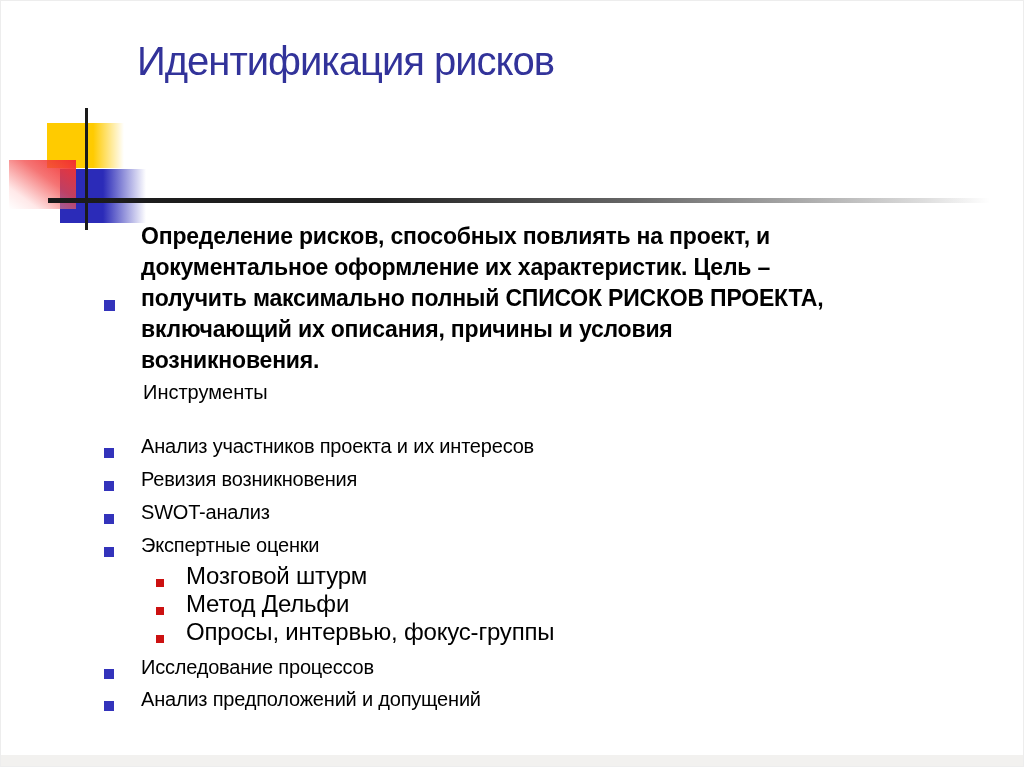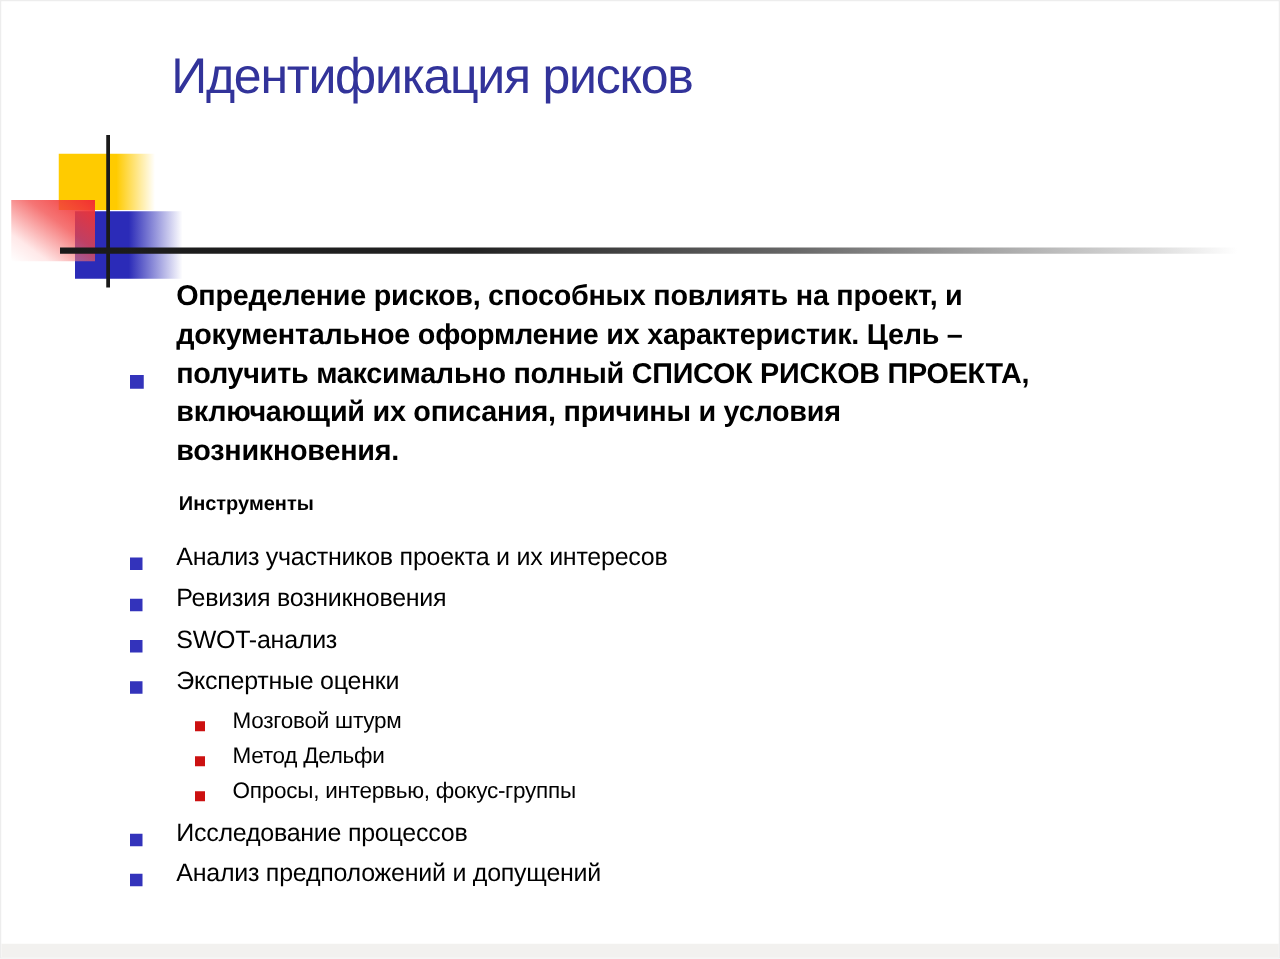--- a/index.html
+++ b/index.html
@@ -22,29 +22,29 @@
   
   .title{position:absolute;left:136px;top:38px;margin:0;z-index:6;
     font-size:40px;font-weight:400;line-height:1.12;letter-spacing:-1px;
     color:var(--title-text);white-space:nowrap;}
   
   .def-row{position:absolute;left:103px;top:220px;display:flex;align-items:center;z-index:6;}
   .blt{flex:none;display:inline-block;}
   .blt-def{width:11px;height:11px;background:var(--bullet-blue);margin-top:13px;margin-right:26px;}
   .def-text{font-size:23px;font-weight:bold;line-height:31px;letter-spacing:-0.2px;color:var(--body-text);}
   
-  .tools-heading{position:absolute;left:142px;top:394px;font-size:16px;font-weight:bold;color:var(--body-text);z-index:6;}
+  .tools-heading{position:absolute;left:142px;top:380px;font-size:20px;font-weight:normal;color:var(--body-text);z-index:6;}
   
-  .row{position:absolute;display:flex;align-items:center;z-index:6;}
+  .row{position:absolute;display:flex;align-items:flex-end;z-index:6;}
   .row.l1{left:103px;}
   .row.l1 .blt{width:10px;height:10px;background:var(--bullet-blue);margin-top:9px;margin-right:27px;}
   .row.l1 .lbl{font-size:20px;line-height:24px;letter-spacing:-0.2px;color:var(--body-text);white-space:nowrap;}
   .row.l2{left:155px;}
   .row.l2 .blt{width:8px;height:8px;background:var(--bullet-red);margin-top:9px;margin-right:22px;}
-  .row.l2 .lbl{font-size:18px;line-height:22px;letter-spacing:-0.2px;color:var(--body-text);white-space:nowrap;}
+  .row.l2 .lbl{font-size:24px;line-height:22px;letter-spacing:-0.2px;color:var(--body-text);white-space:nowrap;}
   
   .bottom-strip{position:absolute;left:0;top:754px;width:1024px;height:13px;background:#f2f1ef;z-index:4;}
 </style>
 </head>
 <body>
 
 <div class="slide">
 
   <div class="sq sq-yellow"></div>
   <div class="sq sq-blue"></div>

